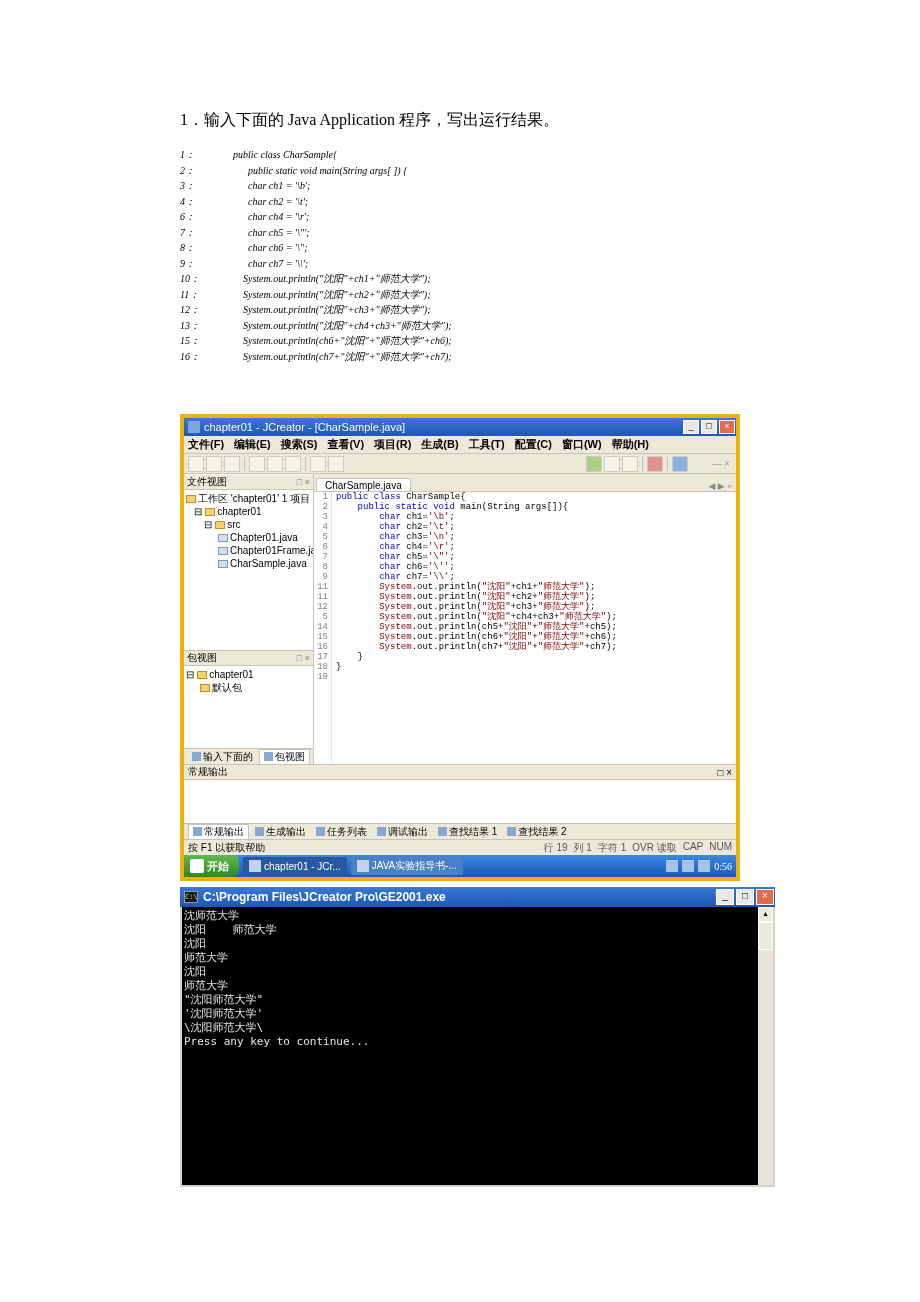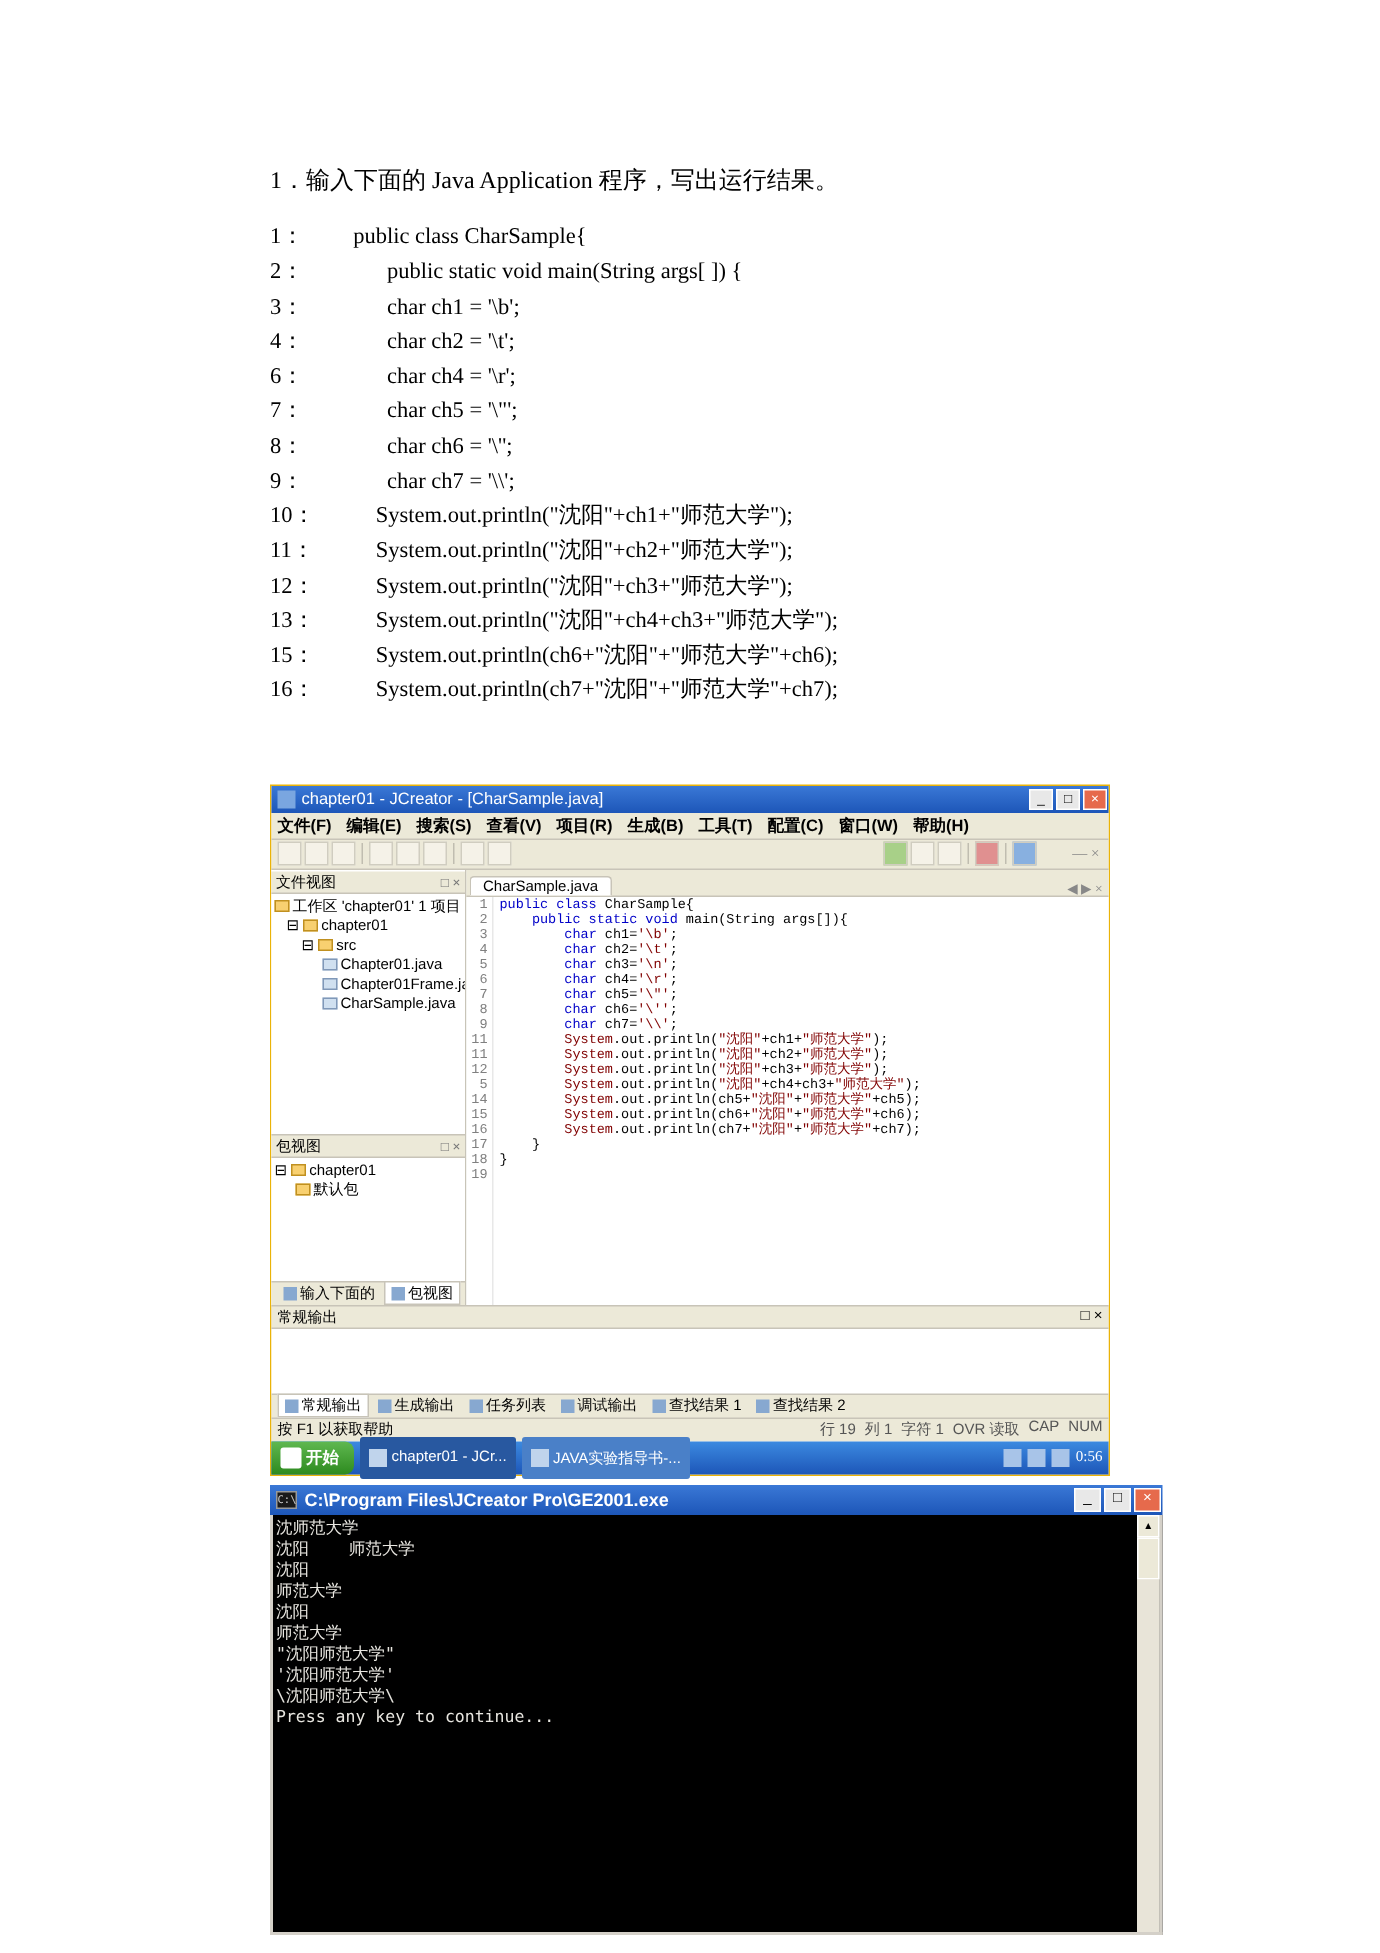--- a/index.html
+++ b/index.html
@@ -1,22 +1,22 @@
 <!DOCTYPE html>
 <html><head>
 <meta charset="utf-8">
 <style>
   * { margin: 0; padding: 0; box-sizing: border-box; }
   body { background: #fff; font-family: "SimSun", serif; width: 920px; }
   .page { padding: 110px 180px 30px 180px; }
   .heading { font-size: 16px; margin-bottom: 16px; font-family: "SimSun", serif; }
-  .code-list { font-size: 15px; line-height: 1.55; font-family: "Times New Roman", serif; }
+  .code-list { font-size: 10px; line-height: 1.55; font-family: "Times New Roman", serif; font-style: italic; }
   .code-line { white-space: pre; }
   .ln { display: inline-block; width: 48px; }
-  .ide-wrap { margin: 20px 180px 0 180px; border: 1px solid #eab308; position: relative; }
+  .ide-wrap { margin: 20px 180px 0 180px; border: 4px solid #eab308; position: relative; }
   .ide-title { background: linear-gradient(#3a78d6,#1d56b8); height: 18px; display: flex; align-items: center; padding-left: 4px; }
   .ide-title-icon { width: 12px; height: 12px; background: #7aa6e0; margin-right: 4px; }
   .ide-title-text { color: #fff; font-size: 11px; font-family: "Microsoft Sans Serif", sans-serif; }
   .win-btns { margin-left: auto; display: flex; }
   .win-btn { width: 16px; height: 14px; margin: 2px 1px; background: #e8e8e8; border: 1px solid #fff; font-size: 9px; text-align: center; line-height: 10px; font-family: sans-serif; }
   .win-btn.close { background: #e66a4c; color: #fff; }
   .menubar { background: #ece9d8; height: 18px; border-bottom: 1px solid #c8c4b8; display: flex; padding-left: 4px; align-items: center; font-weight: bold; }
   .menu-item { font-size: 11px; font-family: "SimSun", sans-serif; color: #000; margin-right: 10px; }
   .toolbar { background: #ece9d8; height: 20px; border-bottom: 1px solid #c8c4b8; display: flex; align-items: center; padding-left: 4px; gap: 2px; }
   .tb-btn { width: 16px; height: 16px; border: 1px solid #d0cdc0; background: #f5f2e8; }
@@ -47,21 +47,21 @@
   .btab.active { background: #fff; border: 1px solid #c8c4b8; }
   .btab-ico { width: 9px; height: 9px; background: #87a8d0; }
   .output-head { background: #ece9d8; height: 16px; border-top: 1px solid #c8c4b8; border-bottom: 1px solid #c8c4b8; display: flex; align-items: center; justify-content: space-between; padding: 0 4px; font-size: 10px; font-family: "SimSun", sans-serif; }
   .output-body { height: 44px; background: #fff; border-bottom: 1px solid #c8c4b8; }
   .output-tabs { height: 16px; background: #ece9d8; border-bottom: 1px solid #c8c4b8; display: flex; align-items: center; font-size: 10px; font-family: "SimSun", sans-serif; padding-left: 4px; gap: 2px; }
   .status { height: 15px; background: #ece9d8; font-size: 10px; font-family: "SimSun", sans-serif; display: flex; align-items: center; padding-left: 4px; justify-content: space-between; }
   .status-right { display:flex; gap:6px; padding-right:4px; color:#555;}
   .taskbar { height: 22px; background: linear-gradient(#3c8ae0,#1d56b8); display: flex; align-items: center; }
   .start { background: linear-gradient(#5fb850,#2d8a1f); height: 22px; padding: 0 10px 0 6px; color: #fff; font-size: 11px; font-weight: bold; font-family: "SimSun", sans-serif; display: flex; align-items: center; gap: 3px; border-radius: 0 6px 6px 0; }
   .start-ico { width: 14px; height: 14px; background: #fff; border-radius: 2px; }
-  .task-btn { background: #4a80c8; height: 28px; margin-left: 4px; padding: 0 6px; color: #fff; font-size: 10px; font-family: "SimSun", sans-serif; display: flex; align-items: center; gap: 3px; border-radius: 2px; }
+  .task-btn { background: #4a80c8; height: 18px; margin-left: 4px; padding: 0 6px; color: #fff; font-size: 10px; font-family: "SimSun", sans-serif; display: flex; align-items: center; gap: 3px; border-radius: 2px; }
   .task-btn.active { background: #2858a0; }
   .task-ico { width: 12px; height: 12px; background: #c0d4ec; }
   .tray { margin-left: auto; color: #fff; font-size: 10px; padding-right: 4px; display:flex; align-items:center; gap:4px;}
   .tray-ico { width:12px; height:12px; background:#a8c4e8; }
 
   .console-wrap { margin: 6px 145px 0 180px; }
   .console-title { background: linear-gradient(#3a78d6,#1d56b8); height: 20px; display: flex; align-items: center; padding-left: 4px; }
   .console-title-icon { width: 14px; height: 12px; background: #1a1a1a; border: 1px solid #999; margin-right: 5px; font-size: 7px; color: #ccc; text-align: center; line-height: 10px; font-family: monospace; }
   .console-title-text { color: #fff; font-size: 12px; font-family: "Microsoft Sans Serif", sans-serif; font-weight: bold; }
   .console-win-btns { margin-left: auto; display: flex; }

